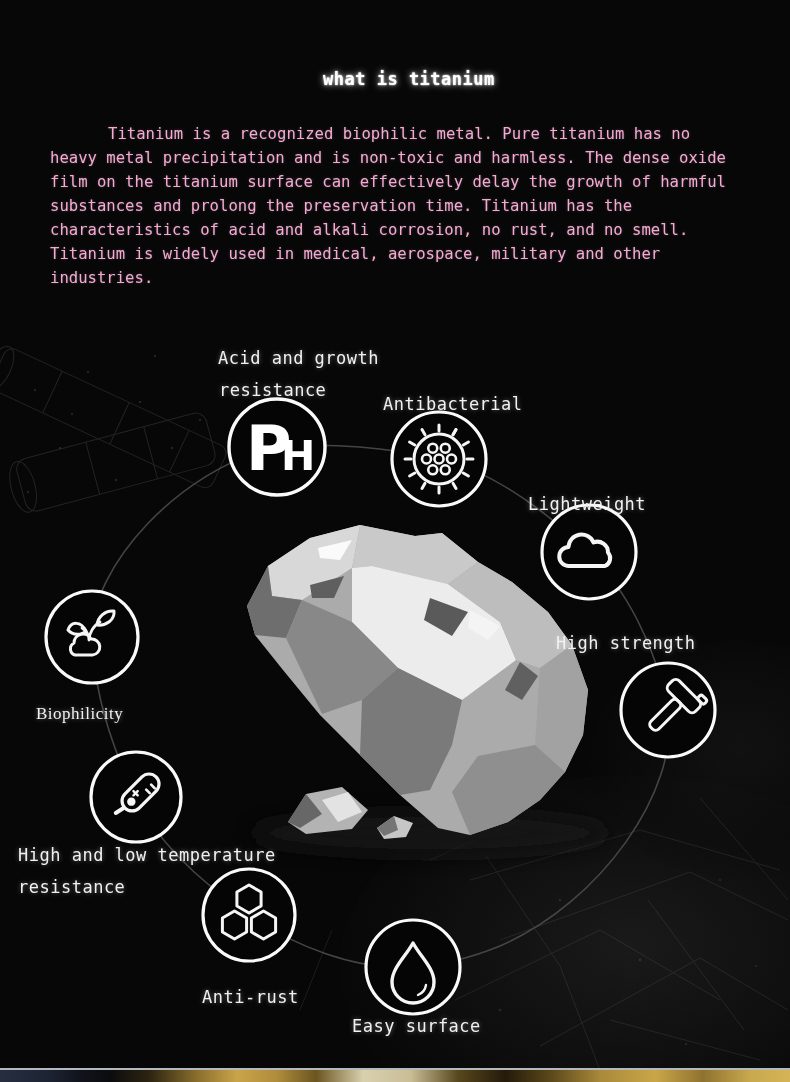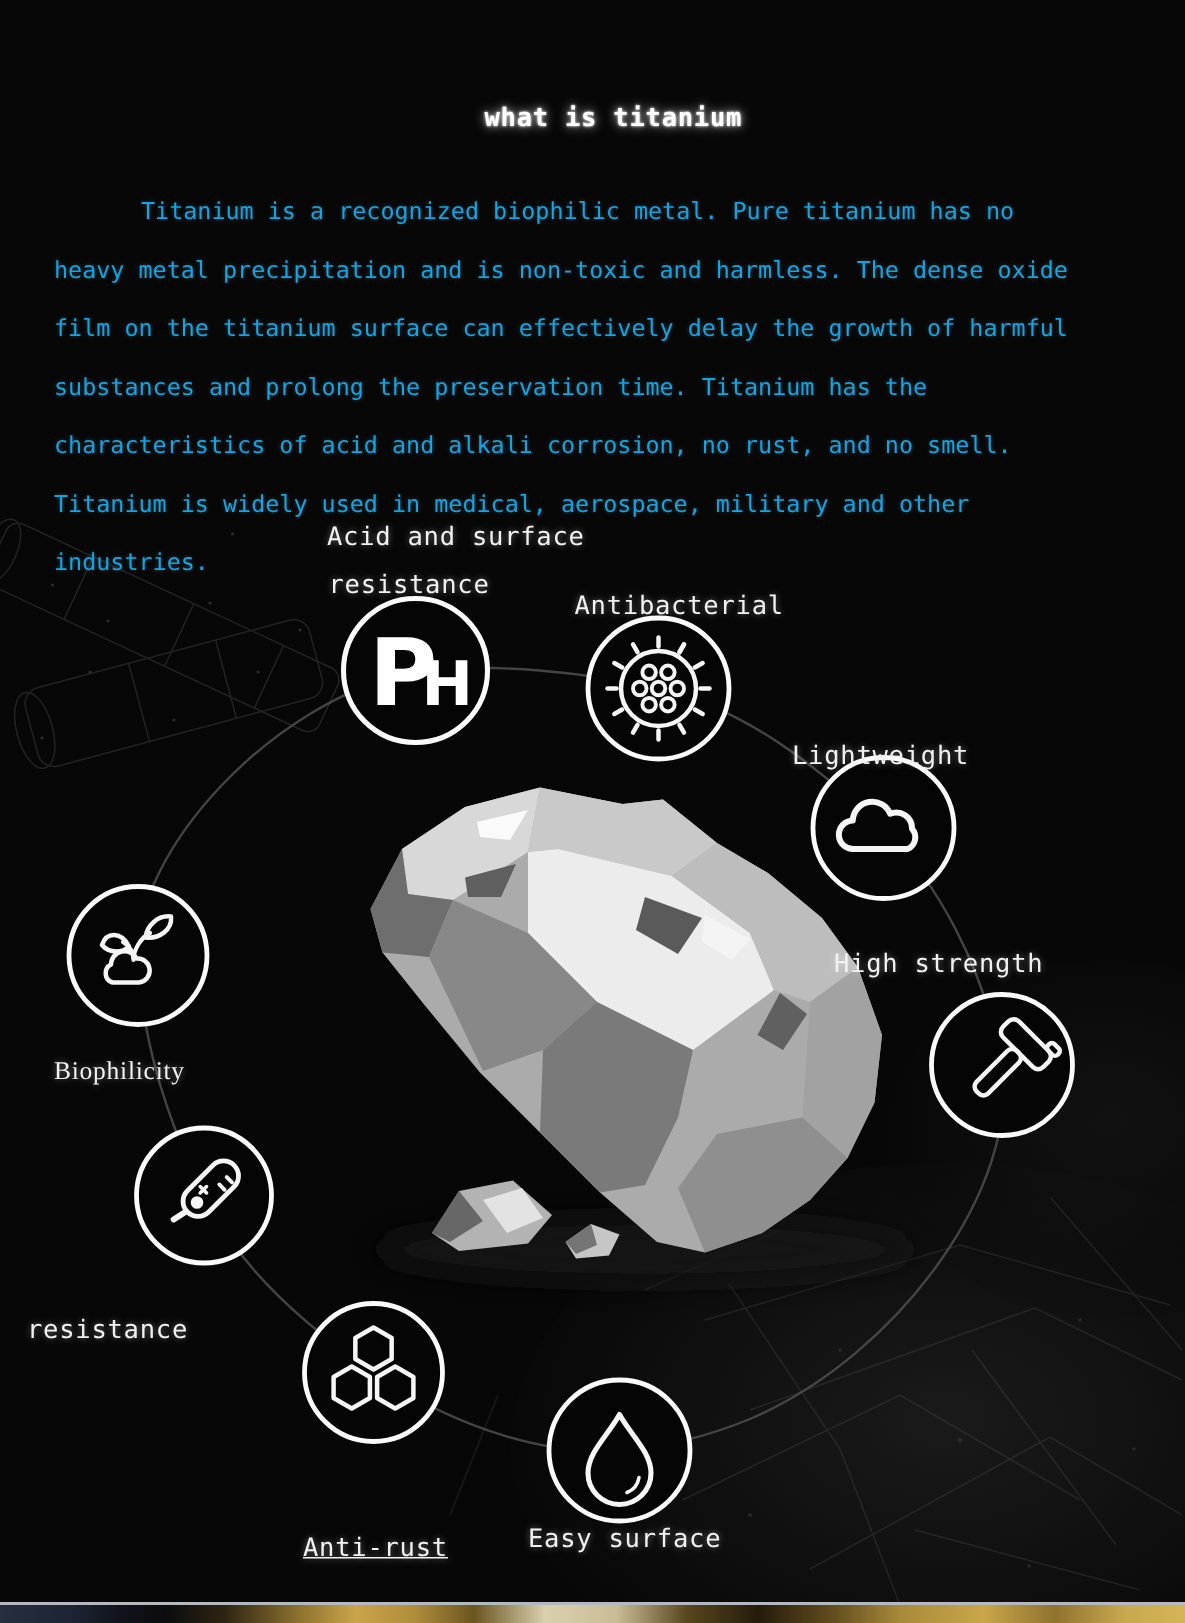--- a/index.html
+++ b/index.html
@@ -19,39 +19,39 @@
   }
   .ti-symbol{
     position:absolute;left:444px;top:34px;
     font-family:"DejaVu Sans", sans-serif;
     font-size:76px;font-weight:bold;line-height:76px;color:#c7c7c7;
     text-shadow:0 0 12px rgba(255,255,255,.55),0 0 3px rgba(255,255,255,.6);
     white-space:nowrap;
   }
   
   .intro{
-    position:absolute;left:36px;top:122px;width:682px;
-    font-size:15.6px;line-height:39px;color:#0ea5e9;
+    position:absolute;left:50px;top:122px;width:682px;
+    font-size:15.6px;line-height:24px;color:#f9a8d4;
     text-indent:58px;letter-spacing:0px;
     text-shadow:0 0 3px rgba(255,255,255,.22);
   }
   
   .lbl{
     position:absolute;font-size:17px;color:#f1f1f1;letter-spacing:.5px;
     white-space:nowrap;text-shadow:0 0 5px rgba(255,255,255,.4);
   }
   .lbl-acid-1{left:218px;top:348px;}
   .lbl-acid-2{left:219px;top:380px;}
   .lbl-anti{left:383px;top:394px;}
   .lbl-light{left:528px;top:474px;margin-top:20px;}
   .lbl-strength{left:556px;top:633px;}
   .lbl-bio{left:36px;top:704px;font-family:Liberation Serif, serif;}
   .lbl-temp-1{left:18px;top:845px;}
   .lbl-temp-2{left:18px;top:877px;}
-  .lbl-rust{left:202px;top:1022px;text-decoration:underline;}
+  .lbl-rust{left:202px;top:987px;}
   .lbl-clean{left:352px;top:1016px;}
   
   .strip-line{
     position:absolute;left:0;top:1068px;width:790px;height:2px;
     background:#b4b8bf;
   }
   .strip{
     position:absolute;left:0;top:1070px;width:790px;height:12px;
     background:linear-gradient(90deg,
       #262e40 0%,#1d2434 6%,#11141d 10%,#0c0c0e 14%,
@@ -279,31 +279,32 @@
           <path d="M 13,16 A 13,13 0 0 1 5,26" stroke-width="2.4"></path>
         </g>
       </g>
     </g>
   </svg>
 
   <div class="sub-title">what is titanium</div>
 
   <div class="intro">Titanium is a recognized biophilic metal. Pure titanium has no heavy metal precipitation and is non-toxic and harmless. The dense oxide film on the titanium surface can effectively delay the growth of harmful substances and prolong the preservation time. Titanium has the characteristics of acid and alkali corrosion, no rust, and no smell. Titanium is widely used in medical, aerospace, military and other industries.</div>
 
-  <div class="lbl lbl-acid-1">Acid and surface</div>
+  <div class="lbl lbl-acid-1">Acid and growth</div>
   <div class="lbl lbl-acid-2">resistance</div>
 
   <div class="lbl lbl-anti">Antibacterial</div>
 
   <div class="lbl lbl-light">Lightweight</div>
 
   <div class="lbl lbl-strength">High strength</div>
 
   <div class="lbl lbl-bio">Biophilicity</div>
 
+  <div class="lbl lbl-temp-1">High and low temperature</div>
   <div class="lbl lbl-temp-2">resistance</div>
 
   <div class="lbl lbl-rust">Anti-rust</div>
 
   <div class="lbl lbl-clean">Easy surface</div>
 
   <div class="strip-line"></div>
   <div class="strip"></div>
 
 </div>

